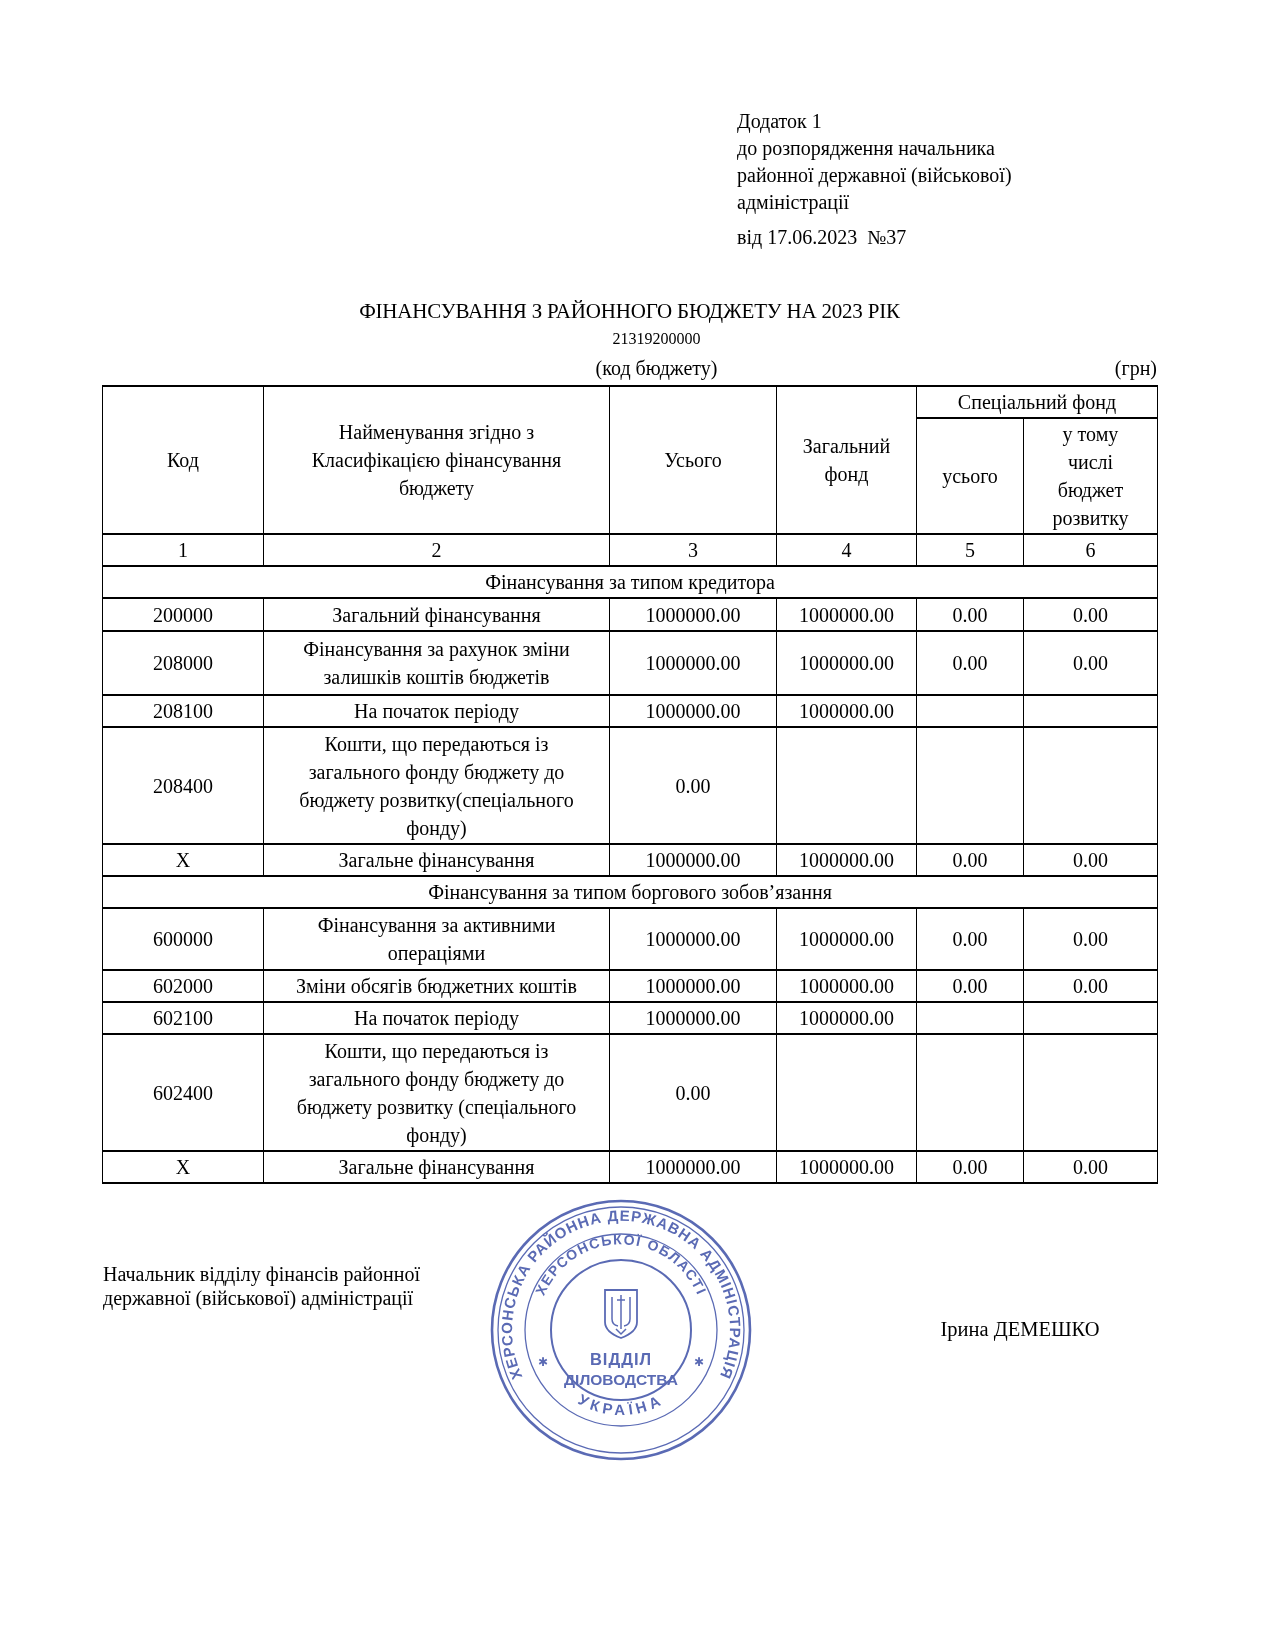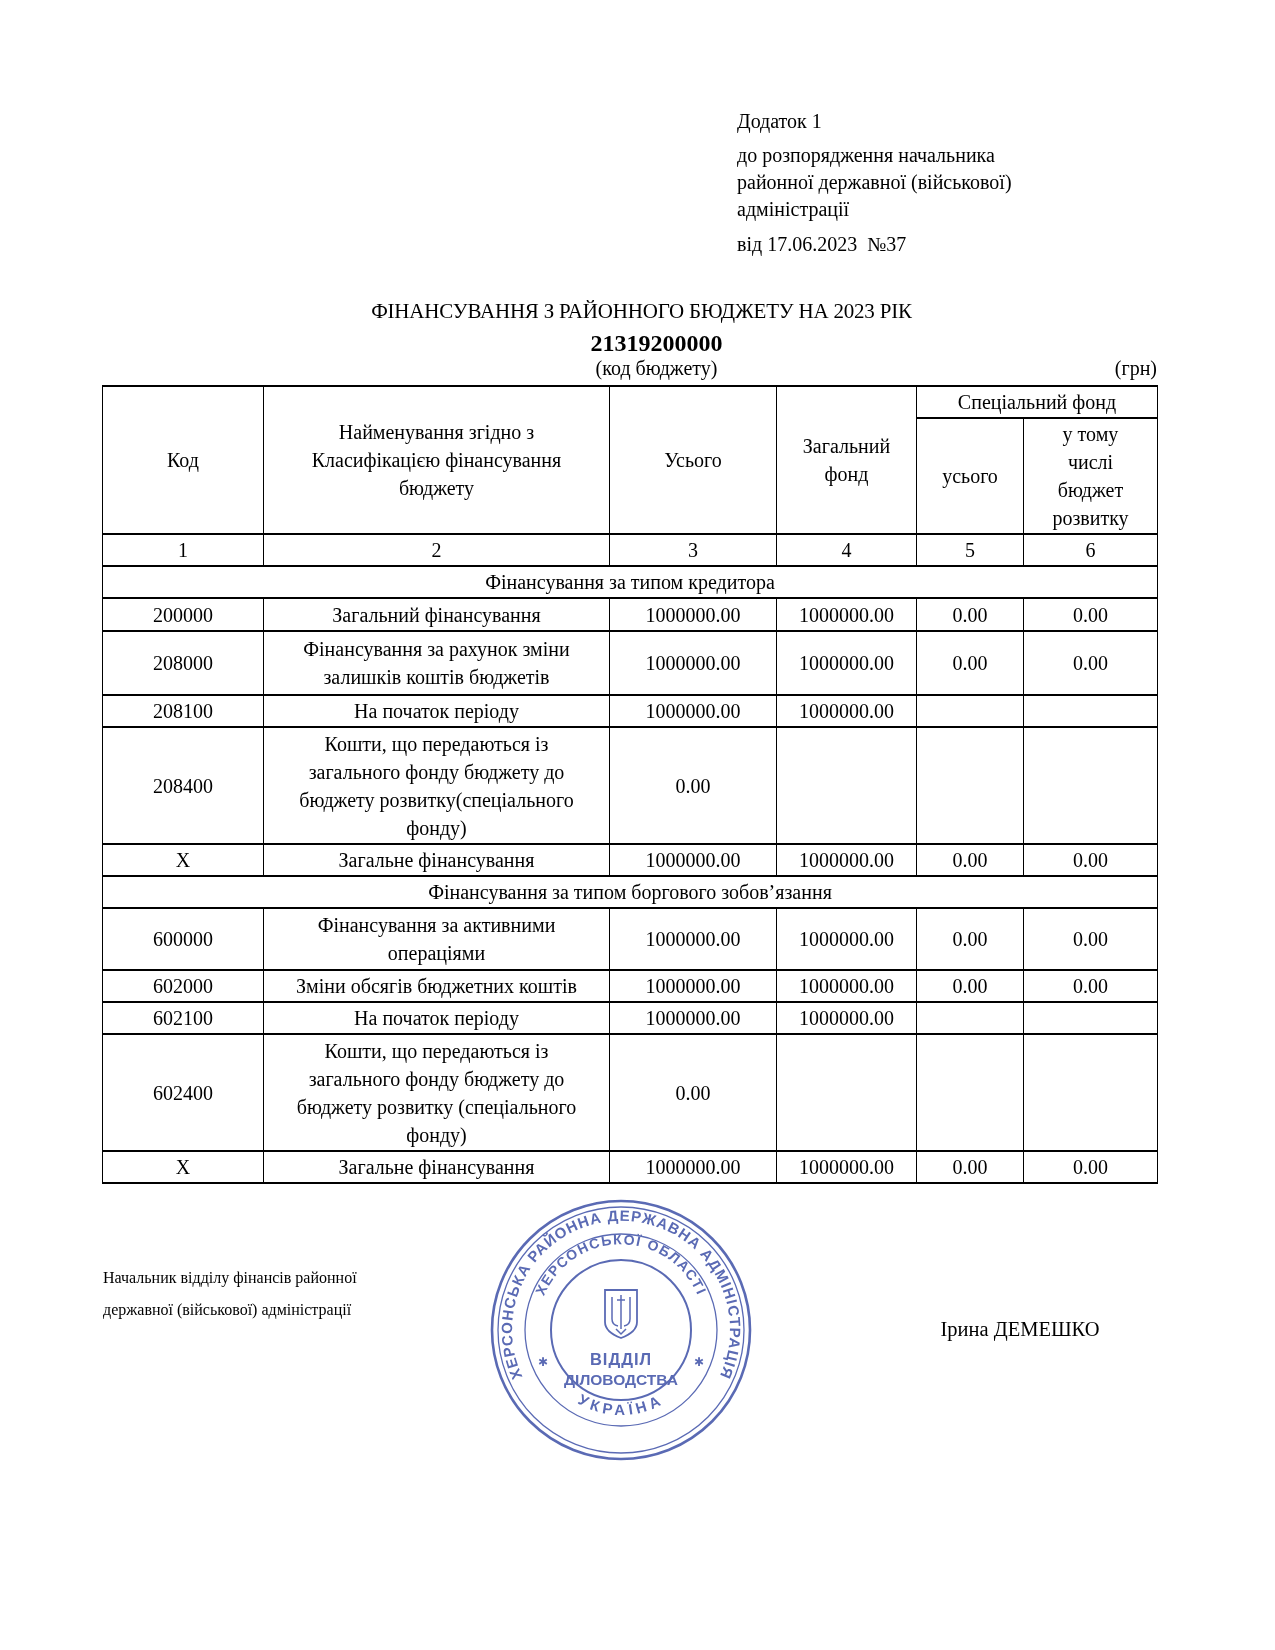--- a/index.html
+++ b/index.html
@@ -8,27 +8,27 @@
     position:relative;
     width:1275px; height:1650px;
     background:#ffffff;
     font-family:"Liberation Serif", serif;
     color:#000;
     overflow:hidden;
   }
 
   
   .appendix { position:absolute; left:737px; top:108px; width:360px; font-size:20px; line-height:27px; }
-  .appendix .num { margin-bottom:7px; }
+  .appendix .num { }
   .appendix .desc { white-space:pre-line; }
   .appendix .date { margin-top:8px; white-space:pre; }
 
   
-  .doc-title { position:absolute; left:114px; top:299px; width:1055px; text-align:center; font-size:21px; letter-spacing:-0.2px; }
-  .budget-code { position:absolute; left:102px; top:330px; width:1055px; text-align:center; font-size:24px; transform:translateX(27px);font-weight:bold; }
+  .doc-title { position:absolute; left:102px; top:299px; width:1055px; text-align:center; font-size:21px; letter-spacing:-0.2px; }
+  .budget-code { position:absolute; left:102px; top:330px; width:1055px; text-align:center; font-size:16px; transform:translateX(27px); }
   .code-caption { position:absolute; left:102px; top:357px; width:1055px; text-align:center; font-size:20px; transform:translateX(27px); }
   .currency { position:absolute; left:102px; top:357px; width:1055px; text-align:right; font-size:20px; }
 
   
   table.fin {
     position:absolute; left:102px; top:385px;
     width:1055px;
     border-collapse:collapse;
     table-layout:fixed;
     font-size:20px;
@@ -47,21 +47,21 @@
   }
   .cell-name { text-align:left; white-space:pre-line; line-height:29px; padding-left:4px; }
   .cell-code { text-align:right; padding-right:2px; }
   .cell-code.center { text-align:center; }
   .section-row td { line-height:27px; }
   .h32 { height:32px; } .h33 { height:33px; } .h31 { height:31px; }
   .h62 { height:62px;margin-left:24px; } .h65 { height:64px; } .h113 { height:113px; } .h117 { height:117px; }
   .subhead { white-space:pre-line; line-height:28px; }
 
   
-  .sig-title { position:absolute; left:103px; top:1262px; width:420px; font-size:16px; line-height:32px; white-space:pre-line; }
+  .sig-title { position:absolute; left:103px; top:1262px; width:420px; font-size:20px; line-height:24px; white-space:pre-line; }
   .sig-name { position:absolute; left:870px; top:1318px; width:300px; text-align:center; font-size:20.5px; }
   .stamp { position:absolute; left:489px; top:1198px; width:264px; height:264px; opacity:0.88; }
 </style>
 </head>
 <body>
 
 <div class="page">
 
   <div class="appendix">
     <div class="num">Додаток 1</div>

